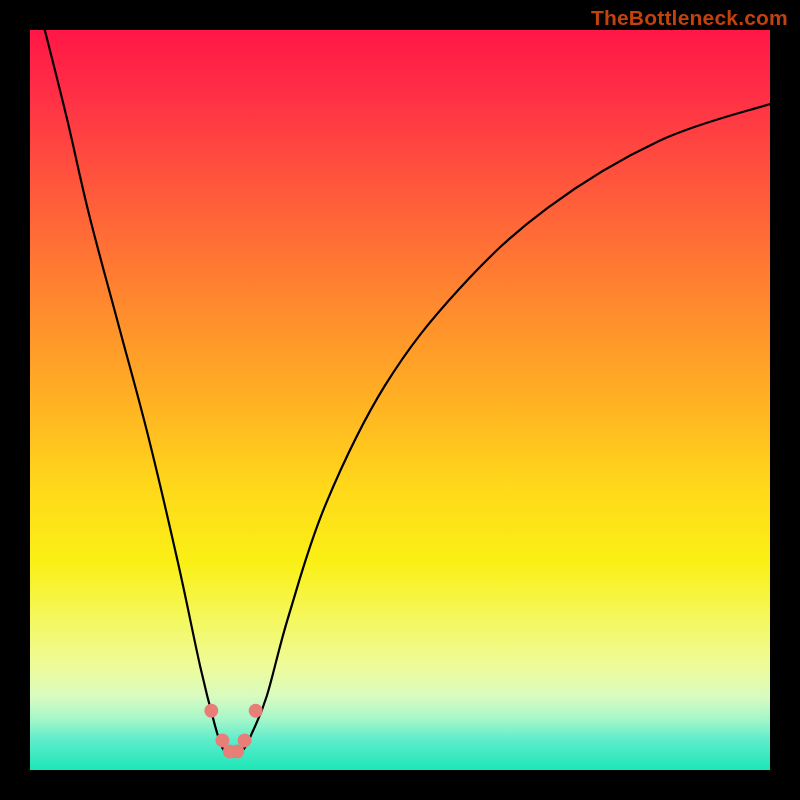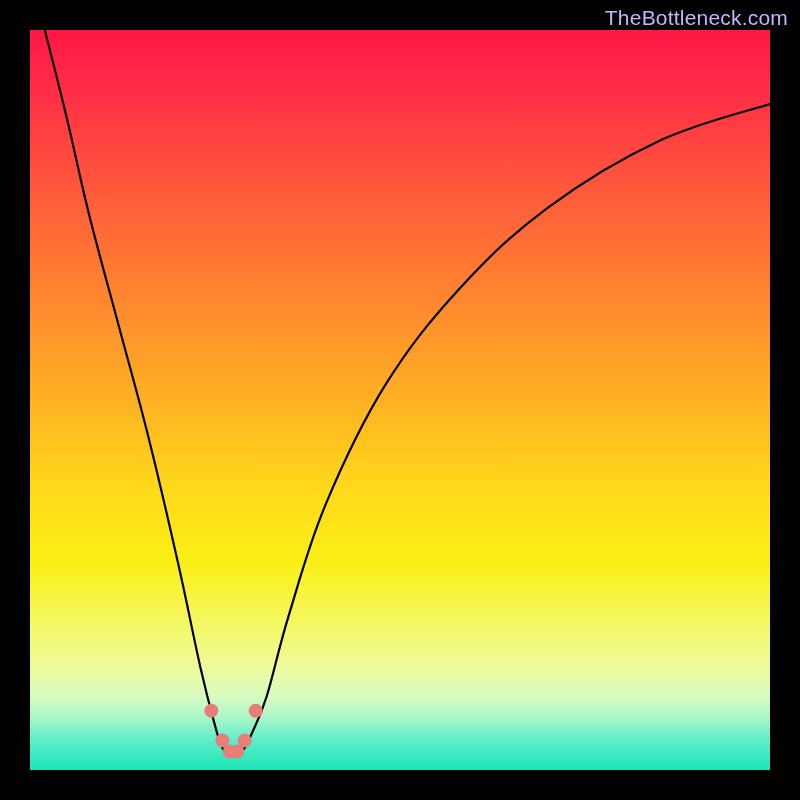--- a/index.html
+++ b/index.html
@@ -35,23 +35,23 @@
       #eefb9a 86%,
       #d9fbc0 90%,
       #a8f7c9 93%,
       #5deccb 96%,
       #1ce6b8 100%);
   }
   .watermark {
     position: absolute;
     top: 6px;
     right: 12px;
-    color: #c4b5fd;
+    color: #c2410c;
     font-size: 21px;
-    font-weight: 400;
+    font-weight: 700;
     letter-spacing: 0.2px;
     z-index: 20;
   }
   svg.curve {
     position: absolute;
     left: 0;
     top: 0;
     width: 740px;
     height: 740px;
     z-index: 10;

